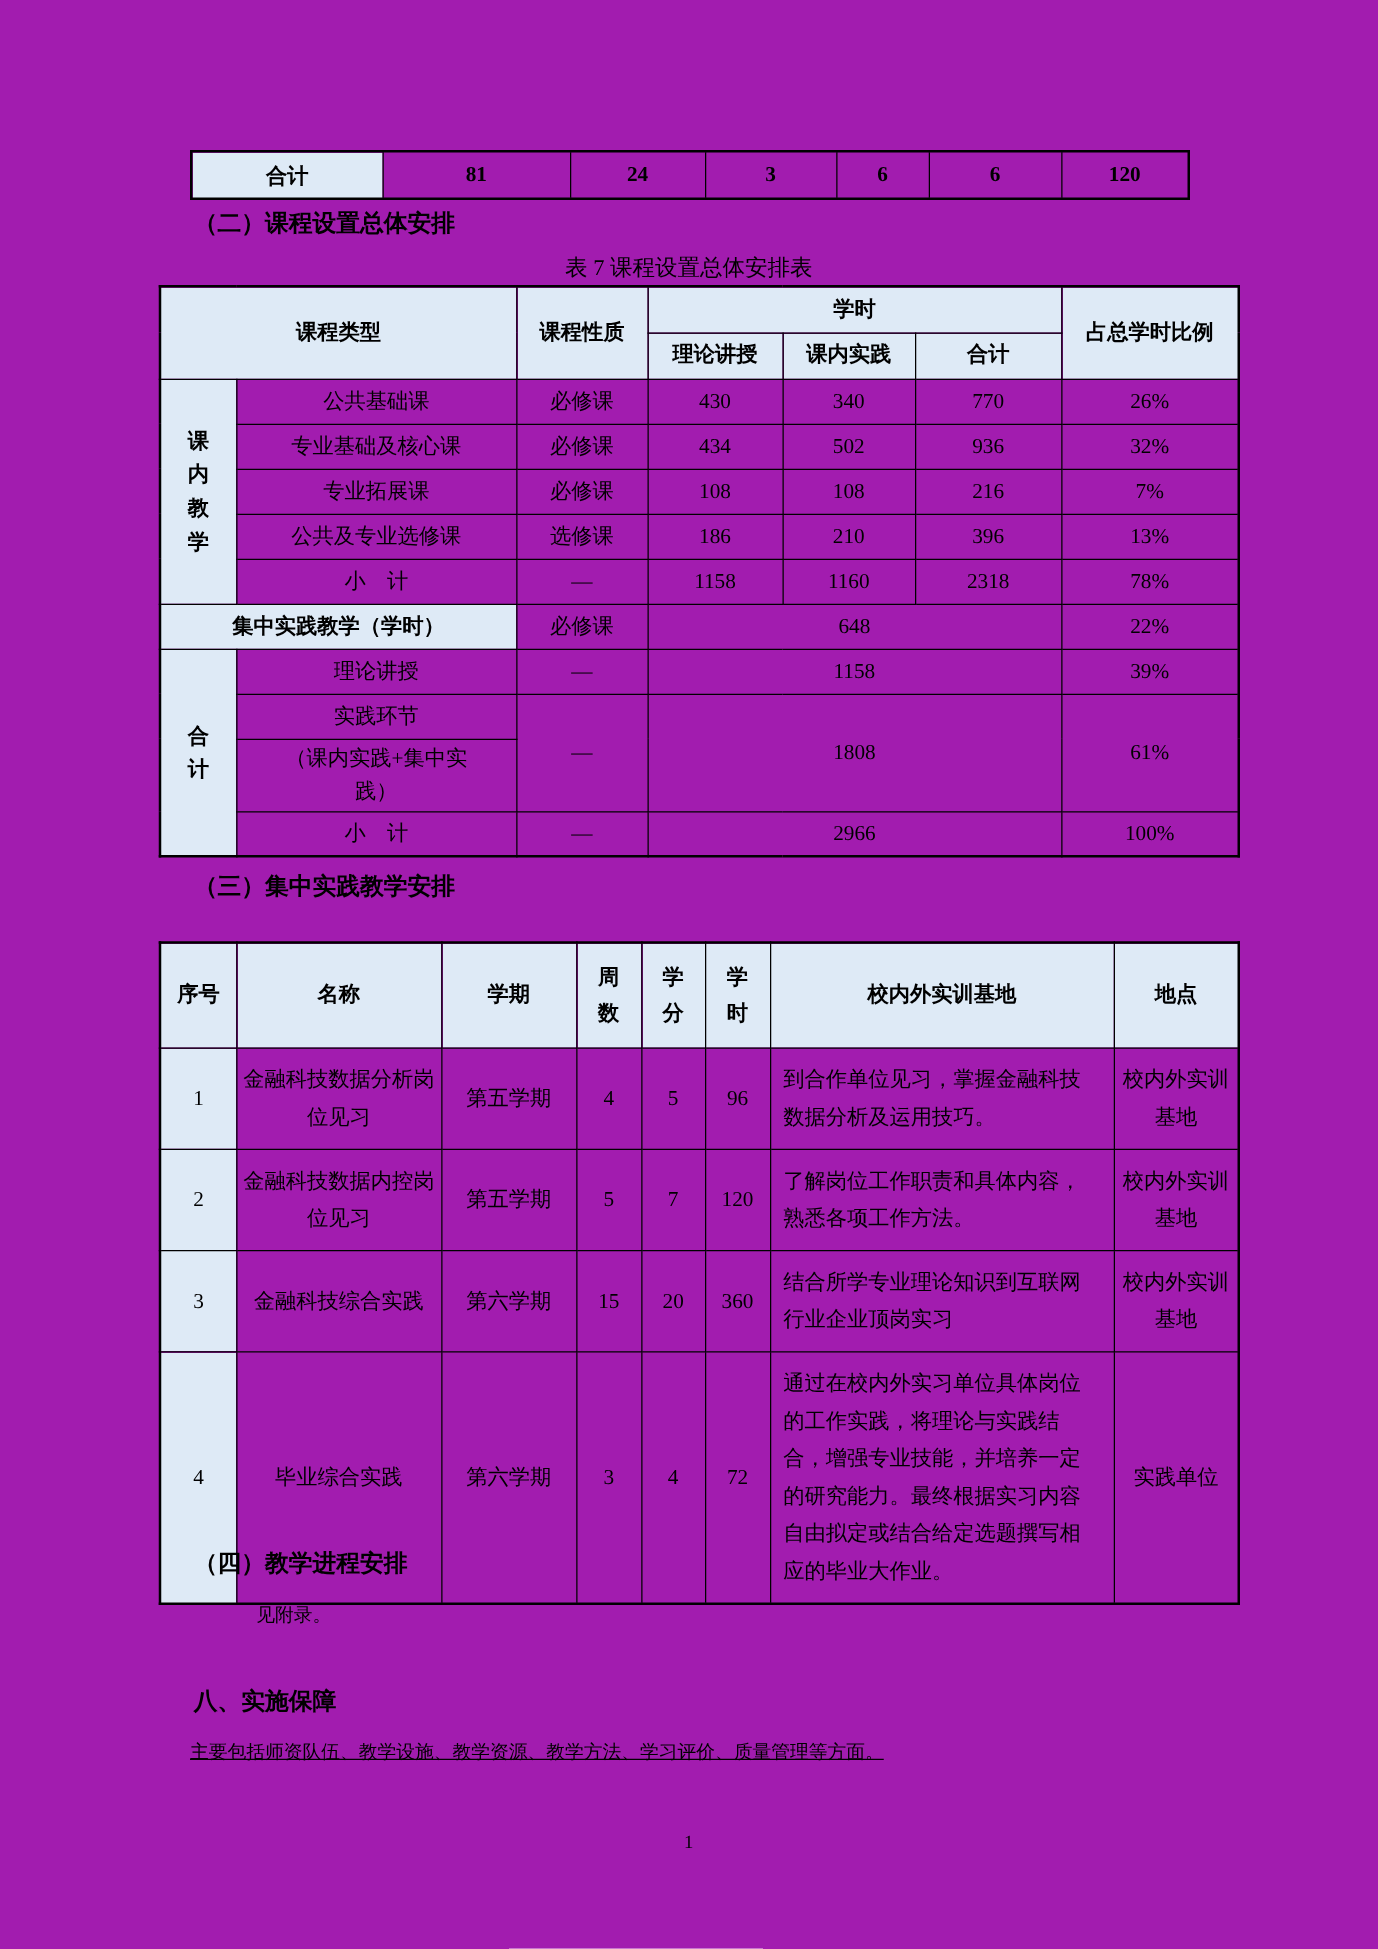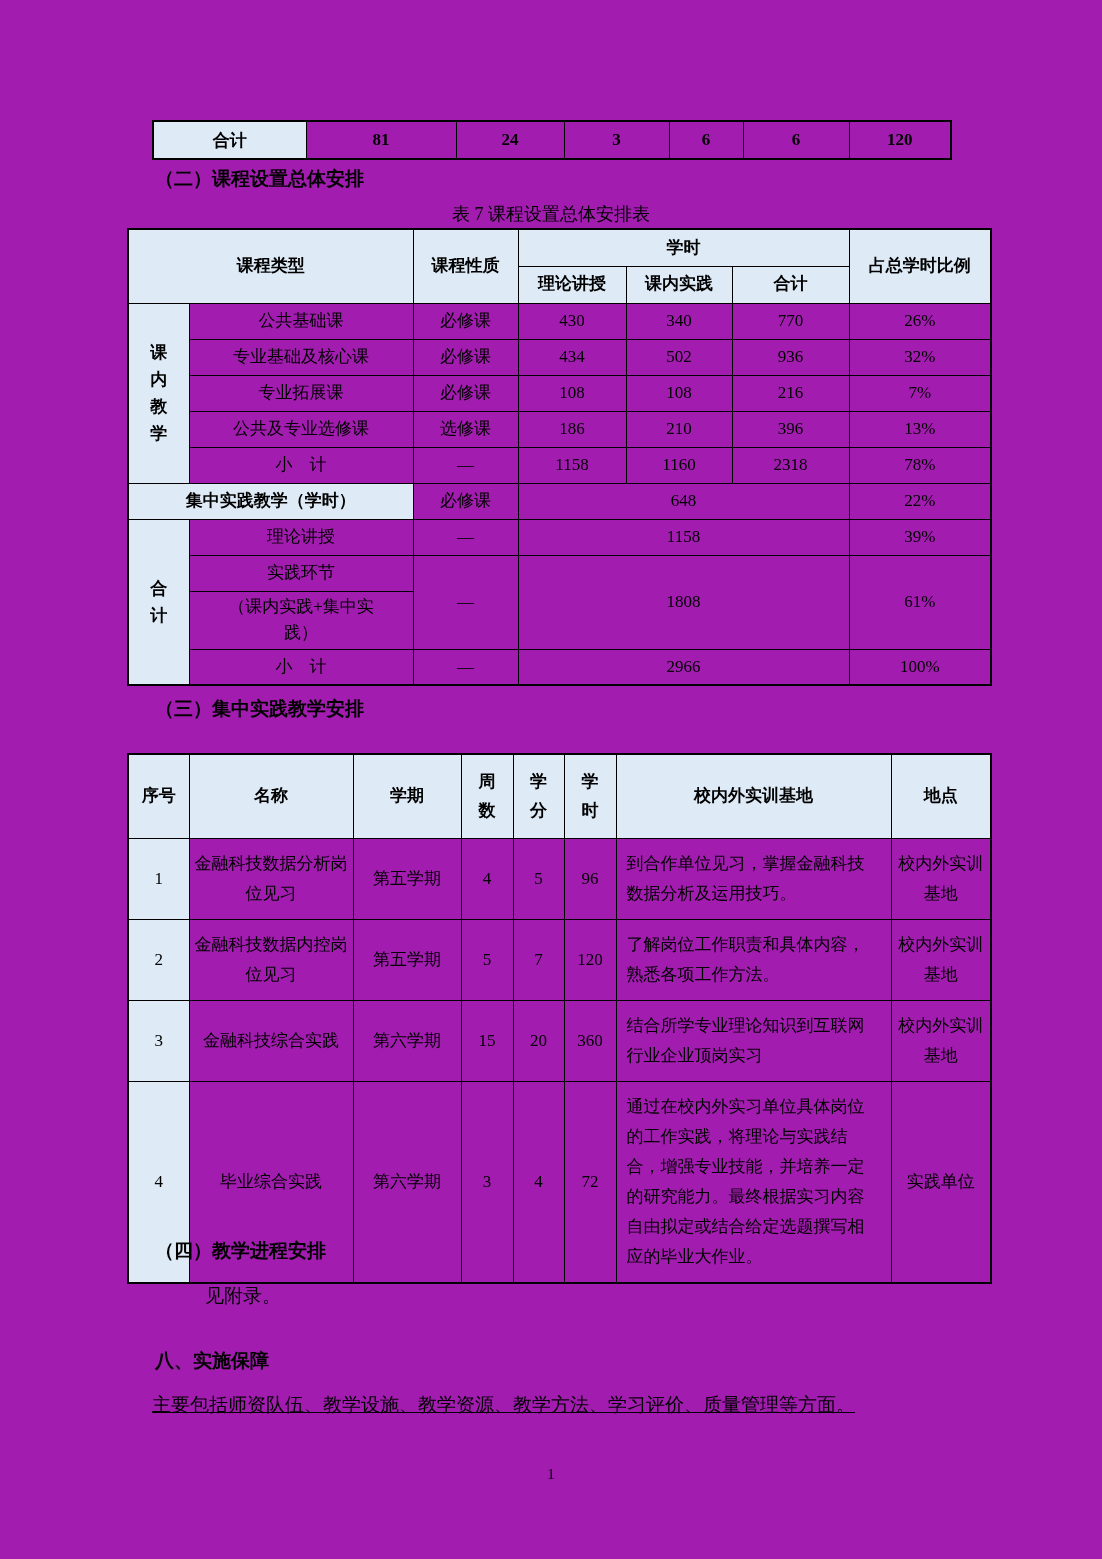--- a/index.html
+++ b/index.html
@@ -27,21 +27,21 @@
   .t8 tr.h63{height:63px;}
   .t8 tr.h178{height:178px;}
   .t8 tr.h37{height:37px;}
   .t8 td{line-height:30px;}
   .t8 td.content{text-align:left;padding:10px 10px;}
   .narrow{display:inline-block;width:1.15em;word-break:break-all;
           line-height:1.75;vertical-align:middle;}
   
   .heading{position:absolute;font-size:19px;font-weight:bold;white-space:nowrap;}
   .caption{position:absolute;left:0;width:1102px;text-align:center;font-size:18px;}
-  .bodytext{position:absolute;font-size:19px;white-space:nowrap;}
+  .bodytext{position:absolute;font-size:15px;white-space:nowrap;}
   .pagenum{position:absolute;left:0;width:1102px;text-align:center;font-size:15px;}
 </style>
 </head>
 <body>
 
 <div class="page">
 
   <table class="tbl summary" style="left:152px;top:120px;width:798px;">
     <colgroup>
       <col style="width:153px">

